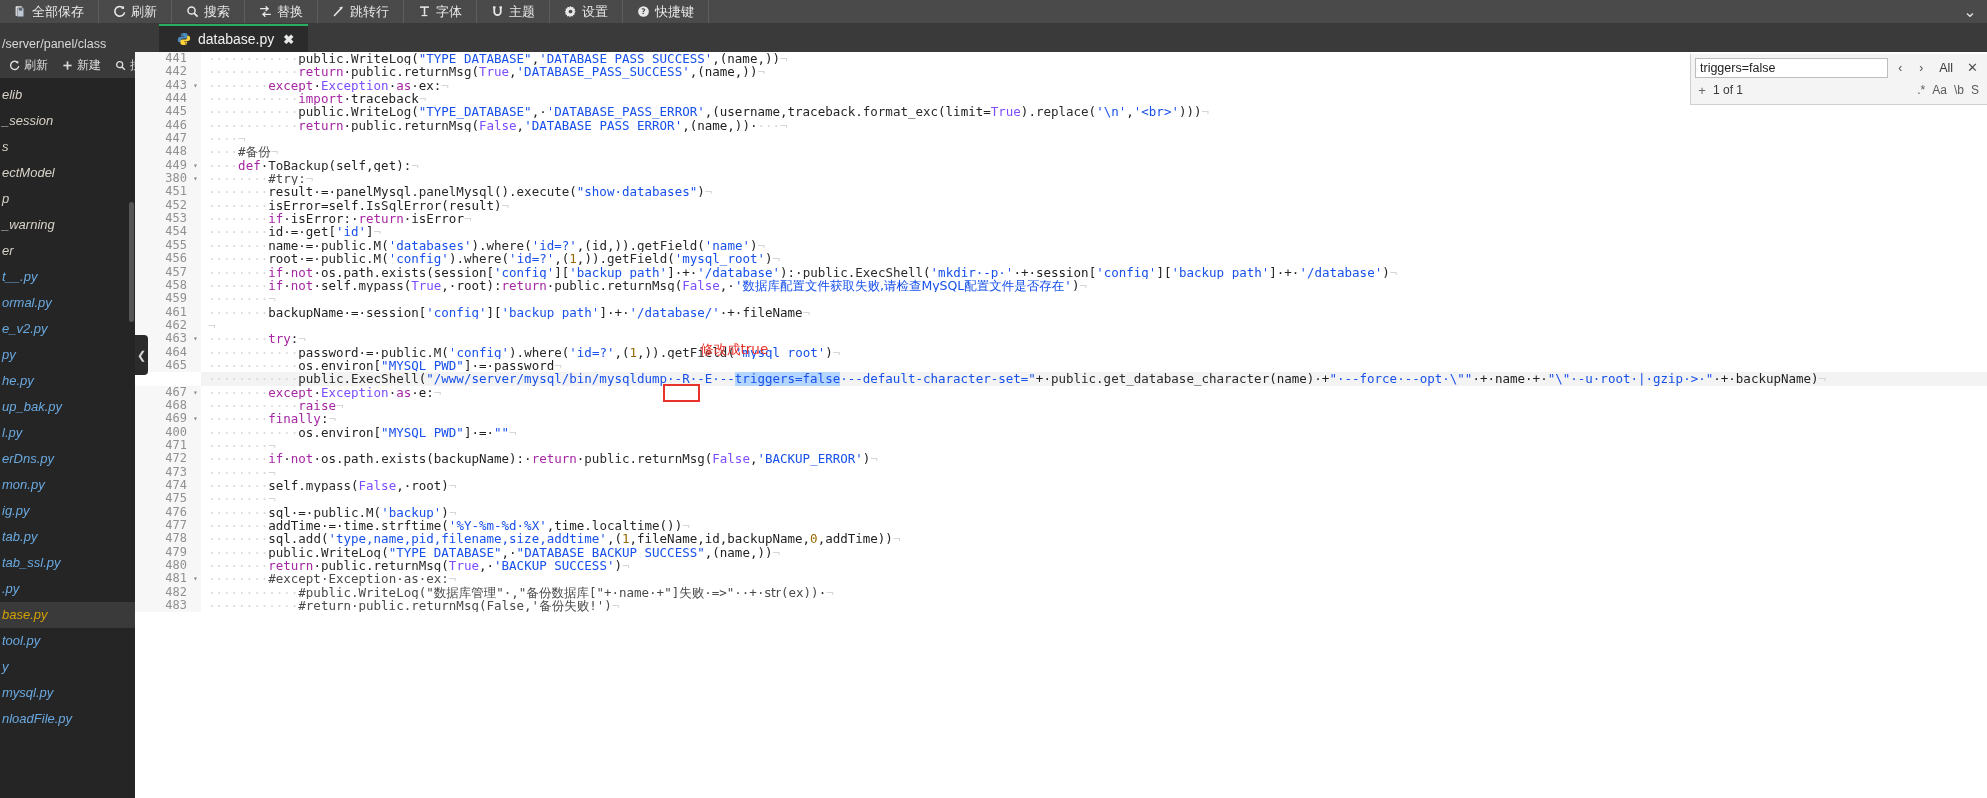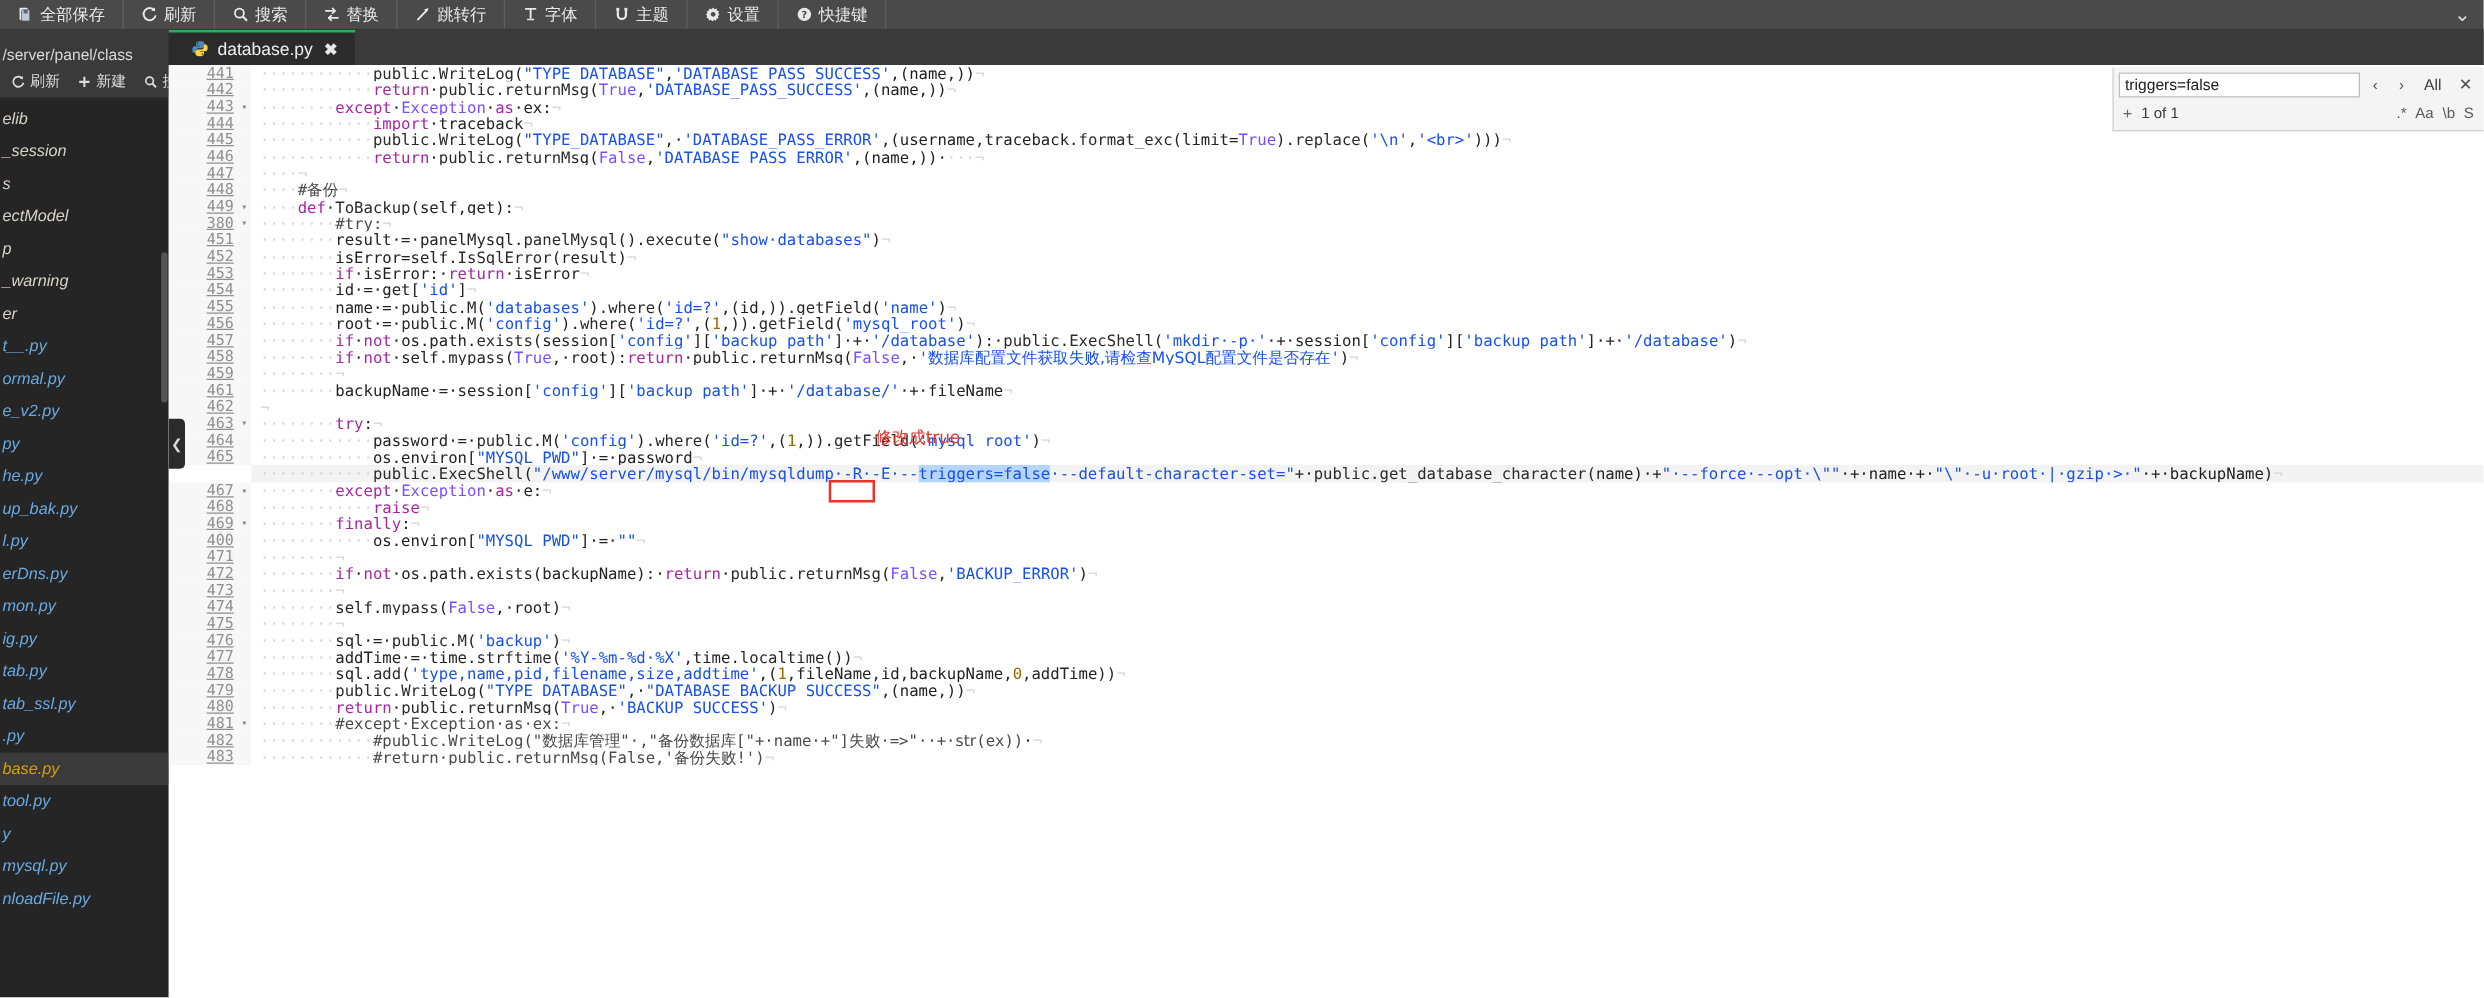--- a/index.html
+++ b/index.html
@@ -45,21 +45,21 @@
   }
   .path-label {
     width: 135px; flex: 0 0 135px;
     display: flex; align-items: center;
     color: #d8d8d8; font-size: 12.5px;
     padding-left: 2px;
     overflow: hidden; white-space: nowrap;
     background:#3a3a3a;
     margin-top:12px;
   }
-  .tabstrip { flex: 1 1 auto; display: flex; align-items: stretch; background:#3a3a3a; }
+  .tabstrip { flex: 1 1 auto; display: flex; align-items: stretch; background:#3a3a3a;margin-left:24px; }
   .tab {
     display: flex; align-items: center; gap: 7px;
     padding: 0 14px 0 18px;
     background: #2b2b2b;
     color: #f0f0f0; font-size: 14px;
     border-top: 2px solid #27ae60;
     cursor: pointer;
     white-space: nowrap;
   }
   .tab .py-icon { width:14px; height:14px; flex:0 0 14px; }
@@ -109,21 +109,20 @@
     line-height: 13.35px;
   }
   .code-row { display: flex; height: 13.35px; align-items: stretch; white-space: pre; }
   .gutter {
     width: 55px; flex: 0 0 55px;
     text-align: right;
     padding-right: 3px;
     color: #909090;
     background: #f7f7f7;
     font-size: 12px;
-    text-decoration: underline;
   }
   .fold {
     width: 11px; flex: 0 0 11px;
     color: #8a8a8a; font-size: 8px;
     text-align: center;
     background: #f7f7f7;
   }
   .codetext { flex: 1 1 auto; padding-left: 7px; color: #222; overflow: hidden; }
   .code-row.hl .codetext { background: #f3f3f3; }
   .code-row.hl .gutter, .code-row.hl .fold { background: #ececec; margin-top: 44px; }

